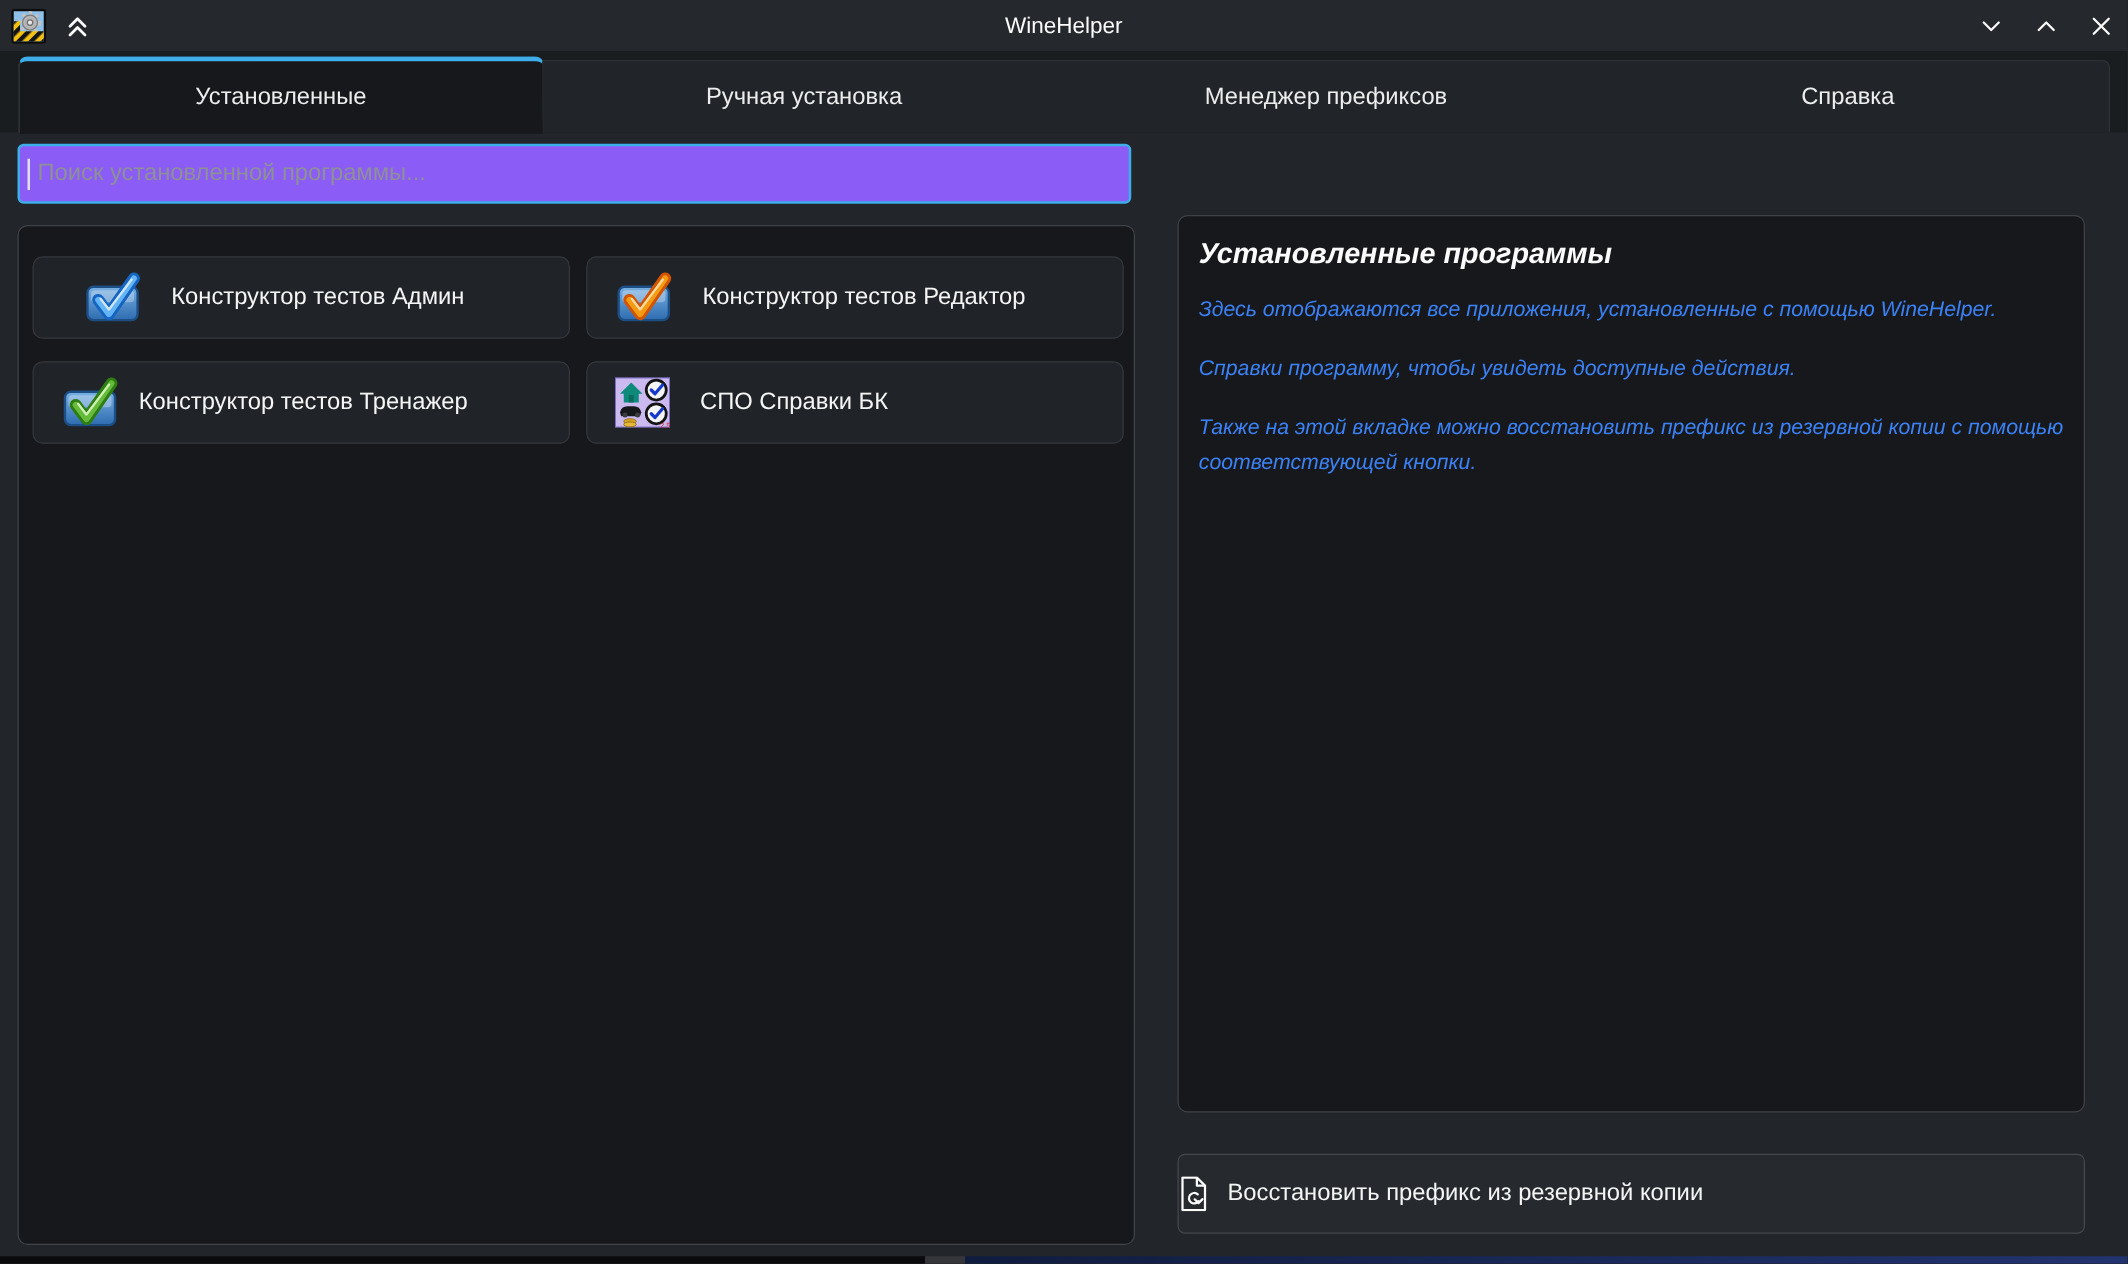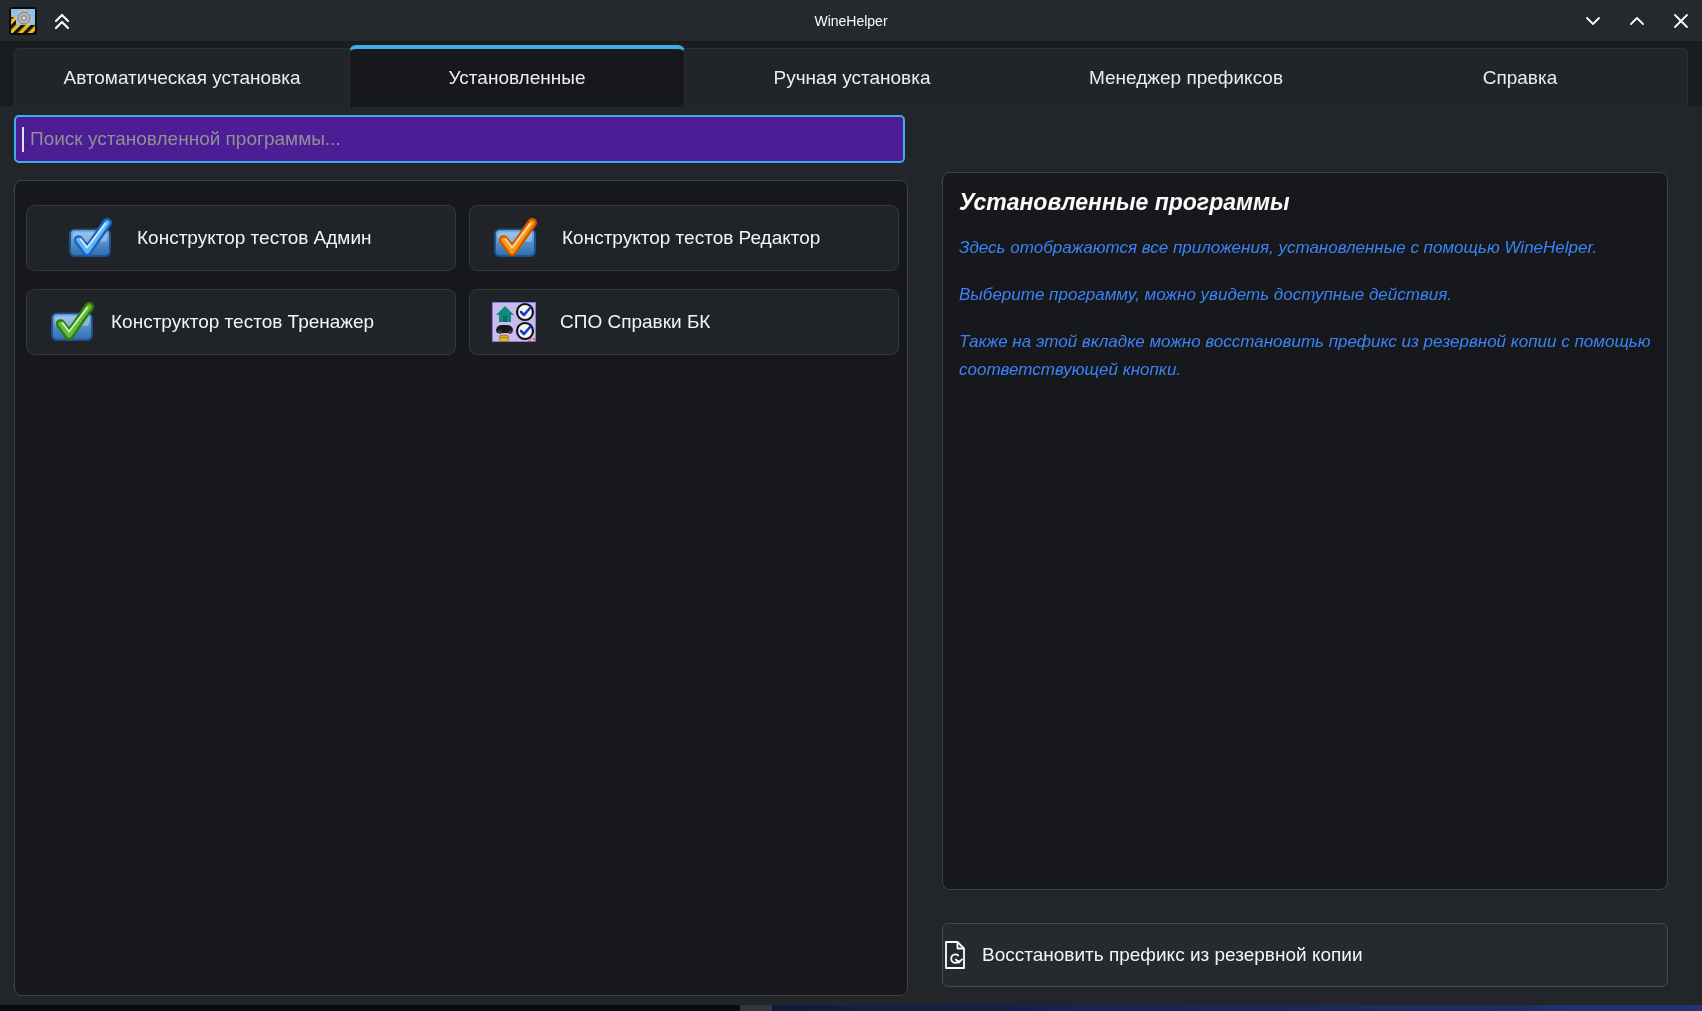--- a/index.html
+++ b/index.html
@@ -15,21 +15,21 @@
   .titlebar {
     position: absolute; left: 0; top: 0; width: 1702px; height: 42px;
     background: #25282c;
     display: flex; align-items: center;
     border-bottom: 1px solid #17191c;
   }
   .titlebar .appicon { margin-left: 9px; width: 28px; height: 28px; }
   .titlebar .collapse { margin-left: 12px; width: 26px; height: 26px; display:flex; align-items:center; justify-content:center; }
   .titlebar .title {
     position: absolute; left: 0; right: 0; text-align: center;
-    font-size: 14px; color: #fcfcfc; pointer-events: none;
+    font-size: 18px; color: #fcfcfc; pointer-events: none;
   }
   .win-controls { position: absolute; right: 8px; top: 0; height: 42px; display: flex; align-items: center; gap: 18px; }
   .win-btn { width: 26px; height: 26px; display: flex; align-items: center; justify-content: center; }
 
   
   .tabbar {
     position: absolute; left: 0; top: 42px; width: 1702px; height: 64px;
     background: #1a1d20;
   }
   .tabstrip {
@@ -47,21 +47,21 @@
     background: #16181b;
     border-left: 1px solid #2c3034; border-right: 1px solid #2c3034;
     border-top: 4px solid #3daee9;
     border-radius: 7px 7px 0 0;
     margin-top: -4px; height: 62px;
   }
 
   
   .search-input {
     position: absolute; left: 14px; top: 115px; width: 891px; height: 48px;
-    background: #4c1d95; border: 2px solid #3daee9; border-radius: 5px;
+    background: #8b5cf6; border: 2px solid #3daee9; border-radius: 5px;
     color: #ededee; font-size: 19px; padding: 0 14px;
     font-family: "Liberation Sans", sans-serif; outline: none;
   }
   .search-input::placeholder { color: #8d9195; }
   .caret { position: absolute; left: 22px; top: 127px; width: 2px; height: 25px; background: #dfe0e1; }
 
   
   .list-panel {
     position: absolute; left: 14px; top: 180px; width: 894px; height: 816px;
     background: #16181b; border: 1px solid #3f4348; border-radius: 8px;
@@ -147,21 +147,20 @@
       <svg viewBox="0 0 24 24" width="24" height="24">
         <line x1="6" y1="6" x2="18" y2="18" stroke="#fcfcfc" stroke-width="1.8" stroke-linecap="round"></line>
         <line x1="18" y1="6" x2="6" y2="18" stroke="#fcfcfc" stroke-width="1.8" stroke-linecap="round"></line>
       </svg>
     </div>
   </div>
 </div>
 
 <div class="tabbar">
   <div class="tabstrip">
-    <div class="tab">Автоматическая установка</div>
     <div class="tab active">Установленные</div>
     <div class="tab">Ручная установка</div>
     <div class="tab">Менеджер префиксов</div>
     <div class="tab">Справка</div>
   </div>
 </div>
 
 <input class="search-input" type="text" value="" placeholder="Поиск установленной программы..." style="">
 <div class="caret"></div>
 
@@ -236,21 +235,21 @@
       <text x="36" y="40" font-size="6" fill="#cf2222" font-family="Liberation Sans, sans-serif">2.5</text>
     </svg>
     <span class="plabel">СПО Справки БК</span>
   </div>
 
 </div>
 
 <div class="info-panel">
   <h2>Установленные программы</h2>
   <p>Здесь отображаются все приложения, установленные с помощью WineHelper.</p>
-  <p>Выберите программу, можно увидеть доступные действия.</p>
+  <p>Справки программу, чтобы увидеть доступные действия.</p>
   <p>Также на этой вкладке можно восстановить префикс из резервной копии с помощью соответствующей кнопки.</p>
 </div>
 
 <div class="restore-btn">
   <svg viewBox="0 0 24 28" width="24" height="28">
     <path d="M3 1 H14.5 L21 7.5 V27 H3 Z" fill="none" stroke="#fcfcfc" stroke-width="1.8" stroke-linejoin="round"></path>
     <path d="M14.5 1 V7.5 H21" fill="none" stroke="#fcfcfc" stroke-width="1.8" stroke-linejoin="round"></path>
     <path d="M15.2 14.5 a4.2 4.2 0 1 0 0.6 5.5" fill="none" stroke="#fcfcfc" stroke-width="1.8" stroke-linecap="round"></path>
     <path d="M15.8 17 L15.8 21.5 L11.5 21.5" fill="none" stroke="#fcfcfc" stroke-width="1.8" stroke-linecap="round" stroke-linejoin="round" transform="rotate(45 15.8 21.5)"></path>
   </svg>

